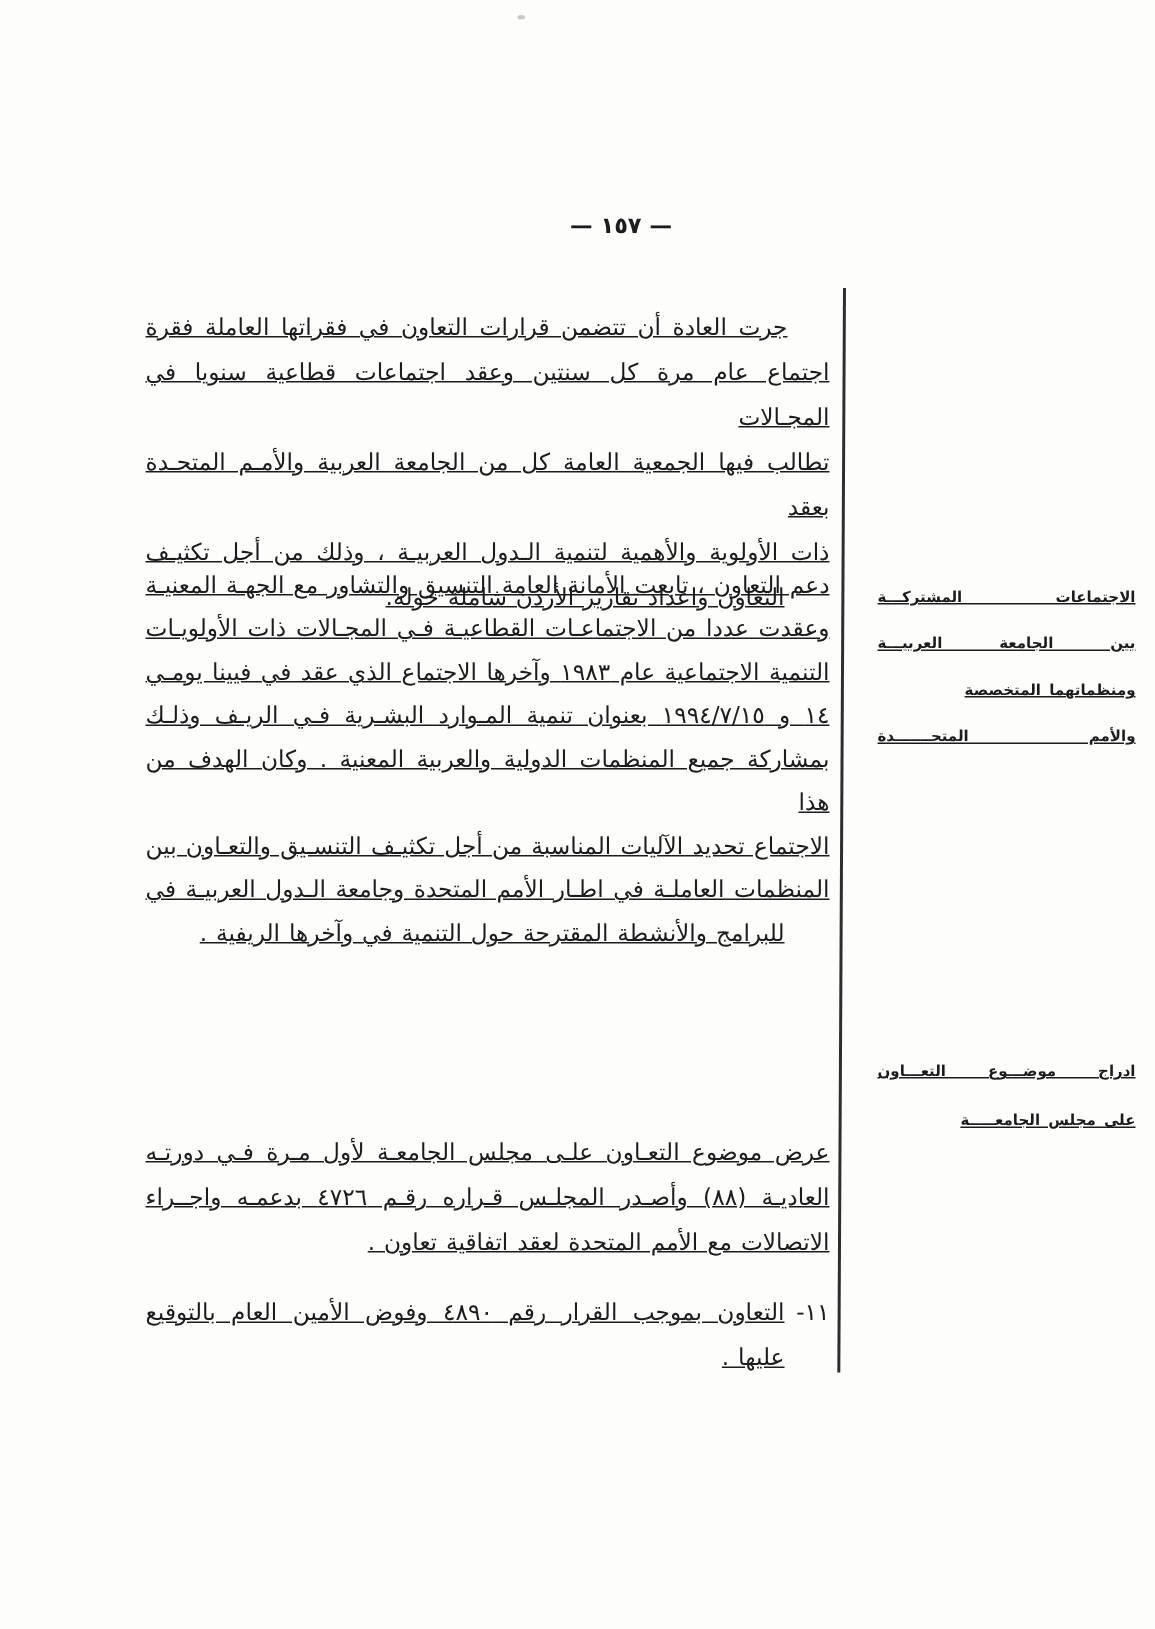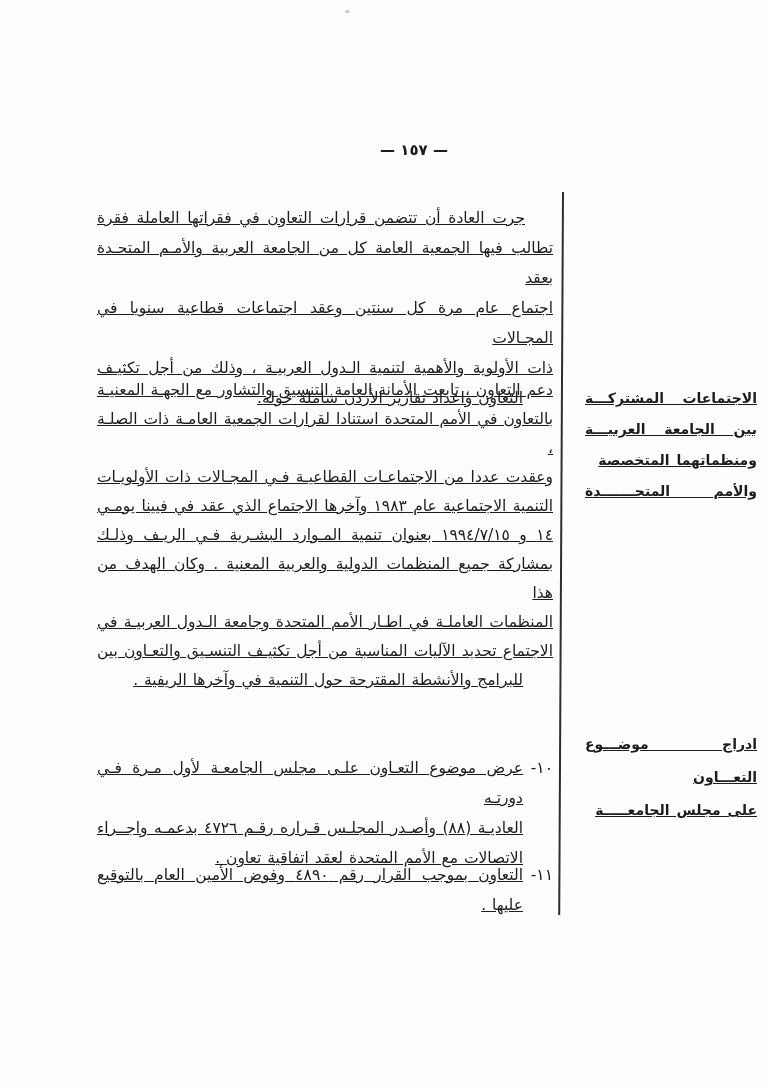--- a/index.html
+++ b/index.html
@@ -55,58 +55,56 @@
   .vrule {
     position:absolute; left:562px; top:192px;
     width:1.5px; height:723px;
     background:#2e2e2e;
     transform:rotate(0.3deg);
     transform-origin:top center;
   }
   
   .margin-note {
     position:absolute; right:13px; width:172px;
-    font-size:14px; font-weight:bold;
+    font-size:10px; font-weight:bold;
     direction:rtl;
   }
   .note1 { top:383px; line-height:31px; }
-  .note2 { top:728px; line-height:33px;margin-left:11px; }
+  .note2 { top:698px; line-height:33px;margin-left:11px; }
   .margin-note .line { word-spacing:2px; }
 </style>
 </head>
 <body>
 
 <div class="page">
 
   <div class="speck"></div>
 
   <div class="page-number">— ١٥٧ —</div>
 
   <div class="block p1">
     <div class="line first">جرت العادة أن تتضمن قرارات التعاون في فقراتها العاملة فقرة</div>
+    <div class="line">اجتماع عام مرة كل سنتين وعقد اجتماعات قطاعية سنويا في المجـالات</div>
     <div class="line">تطالب فيها الجمعية العامة كل من الجامعة العربية والأمـم المتحـدة بعقد</div>
-    <div class="line">اجتماع عام مرة كل سنتين وعقد اجتماعات قطاعية سنويا في المجـالات</div>
     <div class="line">ذات الأولوية والأهمية لتنمية الـدول العربيـة ، وذلك من أجل تكثيـف</div>
     <div class="line short">التعاون واعداد تقارير الأردن شاملة حوله.</div>
   </div>
 
   <div class="block p2">
     <div class="line">دعم التعاون ، تابعت الأمانة العامة التنسيق والتشاور مع الجهـة المعنيـة</div>
-    <div class="line">بالتعاون في الأمم المتحدة استنادا لقرارات الجمعية العامـة ذات الصلـة ،</div>
     <div class="line">وعقدت عددا من الاجتماعـات القطاعيـة فـي المجـالات ذات الأولويـات</div>
     <div class="line">التنمية الاجتماعية عام ١٩٨٣ وآخرها الاجتماع الذي عقد في فيينا يومـي</div>
     <div class="line">١٤ و ١٩٩٤/٧/١٥ بعنوان تنمية المـوارد البشـرية فـي الريـف وذلـك</div>
     <div class="line">بمشاركة جميع المنظمات الدولية والعربية المعنية . وكان الهدف من هذا</div>
+    <div class="line">الاجتماع تحديد الآليات المناسبة من أجل تكثيـف التنسـيق والتعـاون بين</div>
     <div class="line">المنظمات العاملـة في اطـار الأمم المتحدة وجامعة الـدول العربيـة في</div>
-    <div class="line">الاجتماع تحديد الآليات المناسبة من أجل تكثيـف التنسـيق والتعـاون بين</div>
     <div class="line short">للبرامج والأنشطة المقترحة حول التنمية في وآخرها الريفية .</div>
   </div>
 
   <div class="block i10 item">
-    <span class="num">١٠-</span>
     <div class="itext">
       <div class="line">عرض موضوع التعـاون علـى مجلس الجامعـة لأول مـرة فـي دورتـه</div>
       <div class="line">العاديـة (٨٨) وأصـدر المجلـس قـراره رقـم ٤٧٢٦ بدعمـه واجــراء</div>
       <div class="line endln">الاتصالات مع الأمم المتحدة لعقد اتفاقية تعاون .</div>
     </div>
   </div>
 
   <div class="block i11 item">
     <span class="num">١١-</span>
     <div class="itext">

